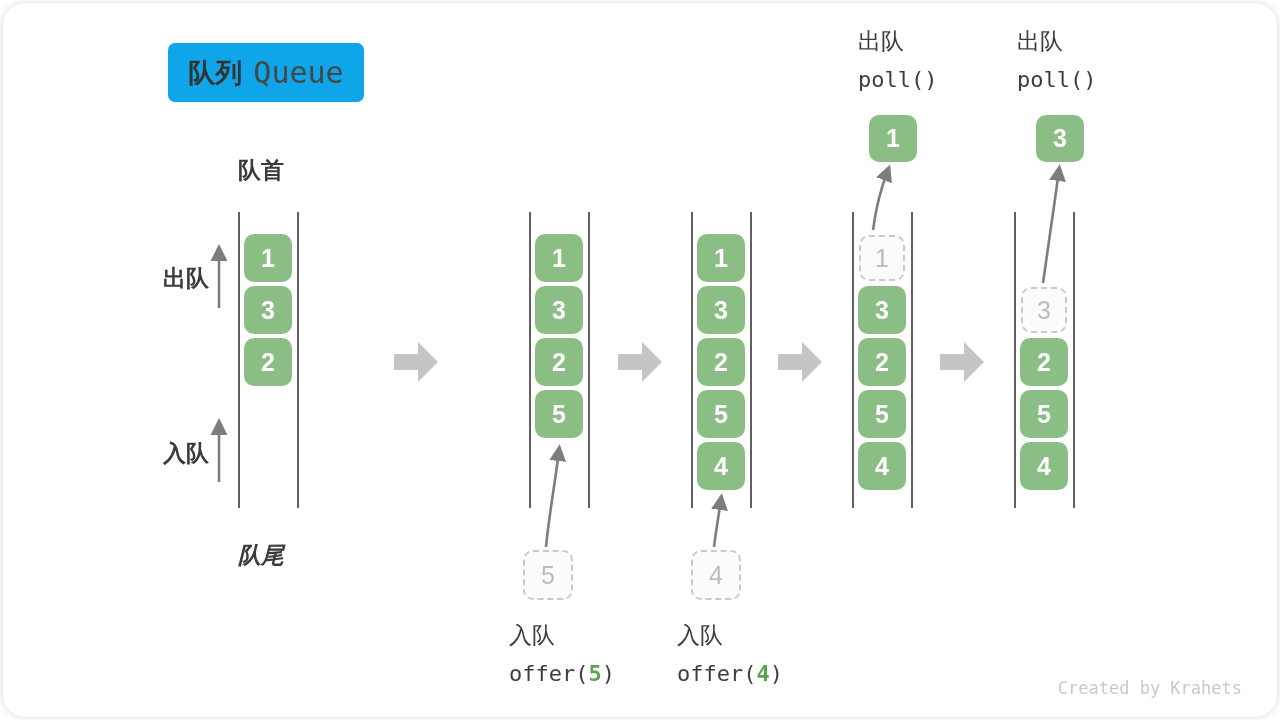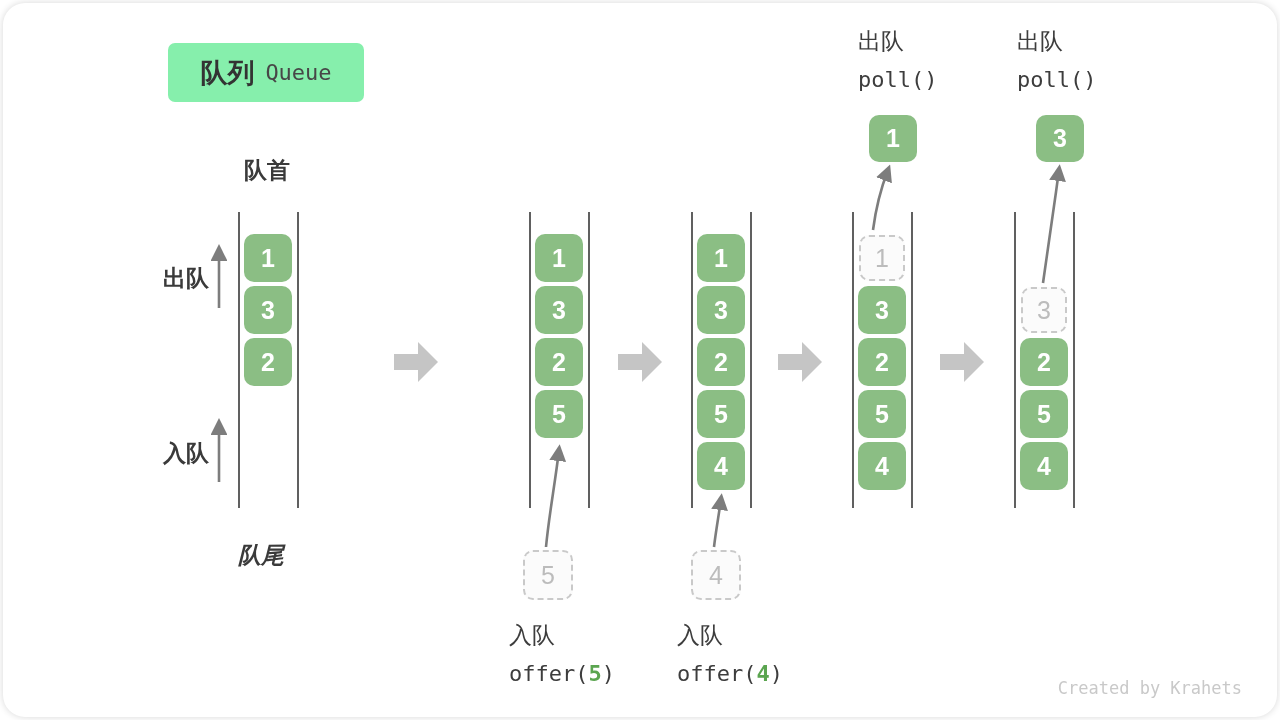--- a/index.html
+++ b/index.html
@@ -8,25 +8,25 @@
     background:#ffffff; font-family:"Liberation Sans", sans-serif;
   }
   .card {
     position:absolute; left:3px; top:3px; right:3px; bottom:3px;
     background:#ffffff; border-radius:22px;
     box-shadow:0 0 7px rgba(0,0,0,0.16);
   }
   
   .title-box {
     position:absolute; left:168px; top:43px; width:196px; height:59px;
-    background:#86efac; border-radius:7px;
+    background:#0ea5e9; border-radius:7px;
     display:flex; align-items:center; justify-content:center; gap:11px;
   }
   .title-zh { font-size:27px; font-weight:700; color:#333333; }
-  .title-en { font-family:"DejaVu Sans Mono", monospace; font-size:22px; color:#474747; }
+  .title-en { font-family:"DejaVu Sans Mono", monospace; font-size:30px; color:#474747; }
   
   .cn-bold { position:absolute; font-size:23px; font-weight:700; color:#3a3a3a; }
   
   .vline { position:absolute; top:212px; height:296px; width:2px; background:#606060; }
   .qbox {
     position:absolute; width:48px; height:48px; border-radius:10px;
     background:#8BBE84; color:#ffffff; font-size:25px; font-weight:700;
     display:flex; align-items:center; justify-content:center;
   }
   .ghost {
@@ -60,21 +60,21 @@
 <body>
 
 <div class="canvas">
   <div class="card"></div>
 
   <div class="title-box">
     <span class="title-zh">队列</span>
     <span class="title-en">Queue</span>
   </div>
 
-  <div class="cn-bold" style="left:238px; top:155px;margin-left:6px;">队首</div>
+  <div class="cn-bold" style="left:238px; top:155px;">队首</div>
   <div class="cn-bold" style="left:238px; top:540px;font-style:italic;">队尾</div>
 
   <div class="cn-bold" style="left:163px; top:263px;">出队</div>
   <div class="cn-bold" style="left:163px; top:438px;">入队</div>
 
   <div>
     <div class="vline" style="left:238px;"></div>
     <div class="vline" style="left:297px;"></div>
     <div class="qbox" style="left:244px; top:234px;">1</div>
     <div class="qbox" style="left:244px; top:286px;">3</div>

